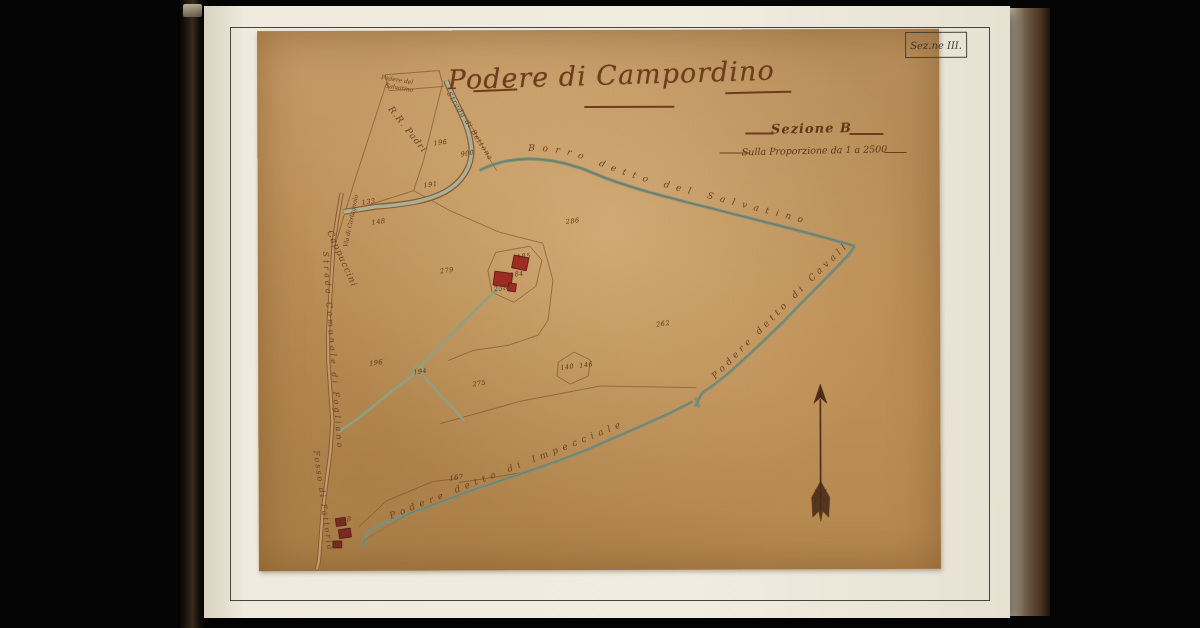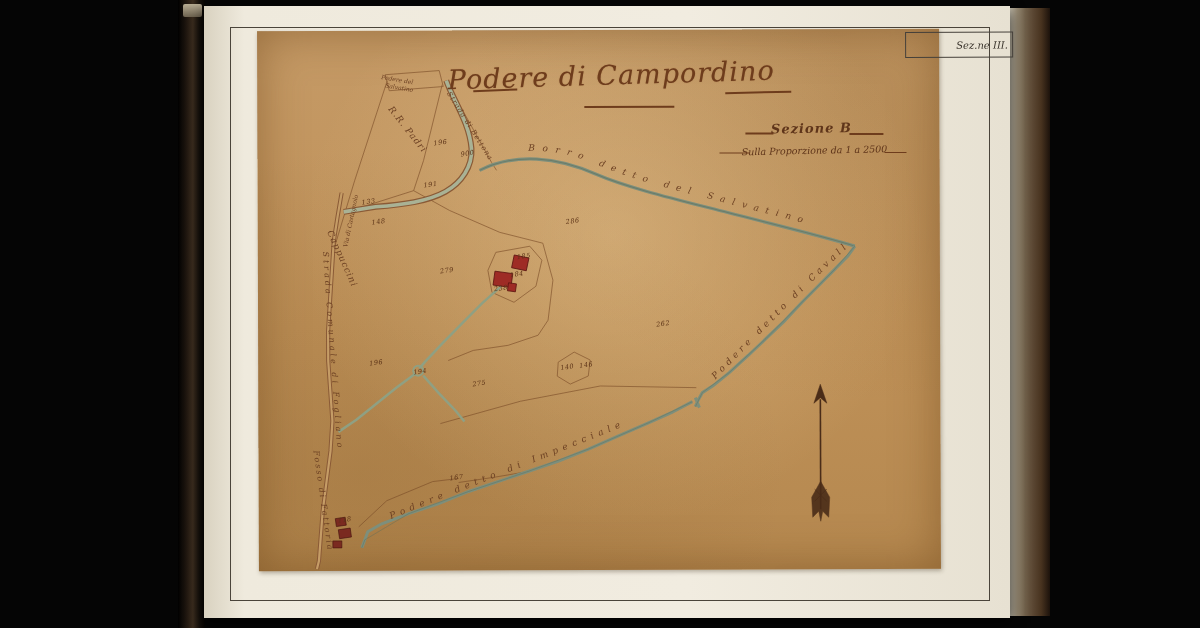--- a/index.html
+++ b/index.html
@@ -40,21 +40,21 @@
   .r-title-u{left:327px;top:76px;width:90px;height:2px;box-shadow:0 3px 0 -1px #6e3c1c;}
   .section{left:554px;top:99px;transform:translate(-50%,-50%) rotate(-1deg);
     font-style:italic;font-weight:bold;font-size:13px;color:#5f351a;letter-spacing:1px;white-space:nowrap;}
   .r-sec-l{left:488px;top:103px;width:28px;height:1.5px;}
   .r-sec-r{left:592px;top:104px;width:34px;height:1.5px;}
   .scale{left:557px;top:121px;transform:translate(-50%,-50%) rotate(-1deg);
     font-style:italic;font-size:9.5px;color:#5f351a;white-space:nowrap;}
   .r-sca-l{left:462px;top:123px;width:30px;height:1.2px;}
   .r-sca-r{left:627px;top:123px;width:22px;height:1.2px;}
   .corner-box{left:648px;top:3px;width:60px;height:24px;border:1px solid #45403a;
-    font-style:italic;font-size:10px;color:#3c362e;display:flex;align-items:center;justify-content:center;padding-left:46px;}
+    font-style:italic;font-size:10px;color:#3c362e;display:flex;align-items:center;justify-content:center;}
   
   .maplabel{position:absolute;font-style:italic;color:#6b3f22;white-space:nowrap;
     transform-origin:center;line-height:1;}
   .pnum{position:absolute;font-style:italic;font-size:6.5px;color:#5c3317;white-space:nowrap;
     transform:translate(-50%,-50%) rotate(-8deg);letter-spacing:.5px;}
 </style>
 </head>
 <body>
 
 <div class="stage">

